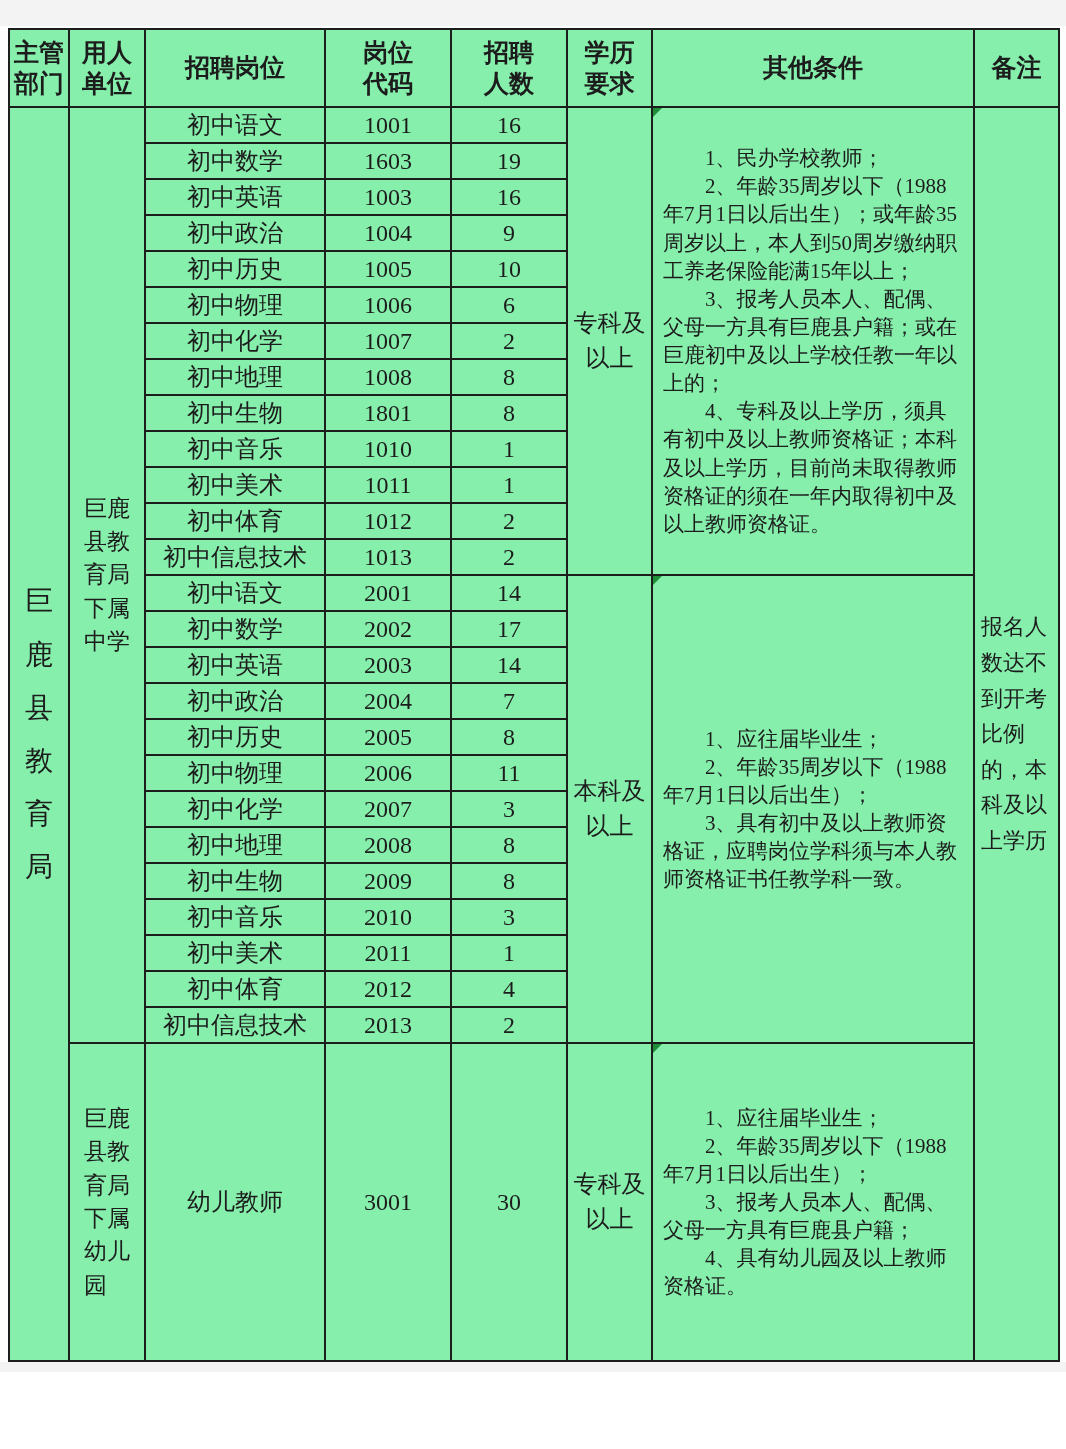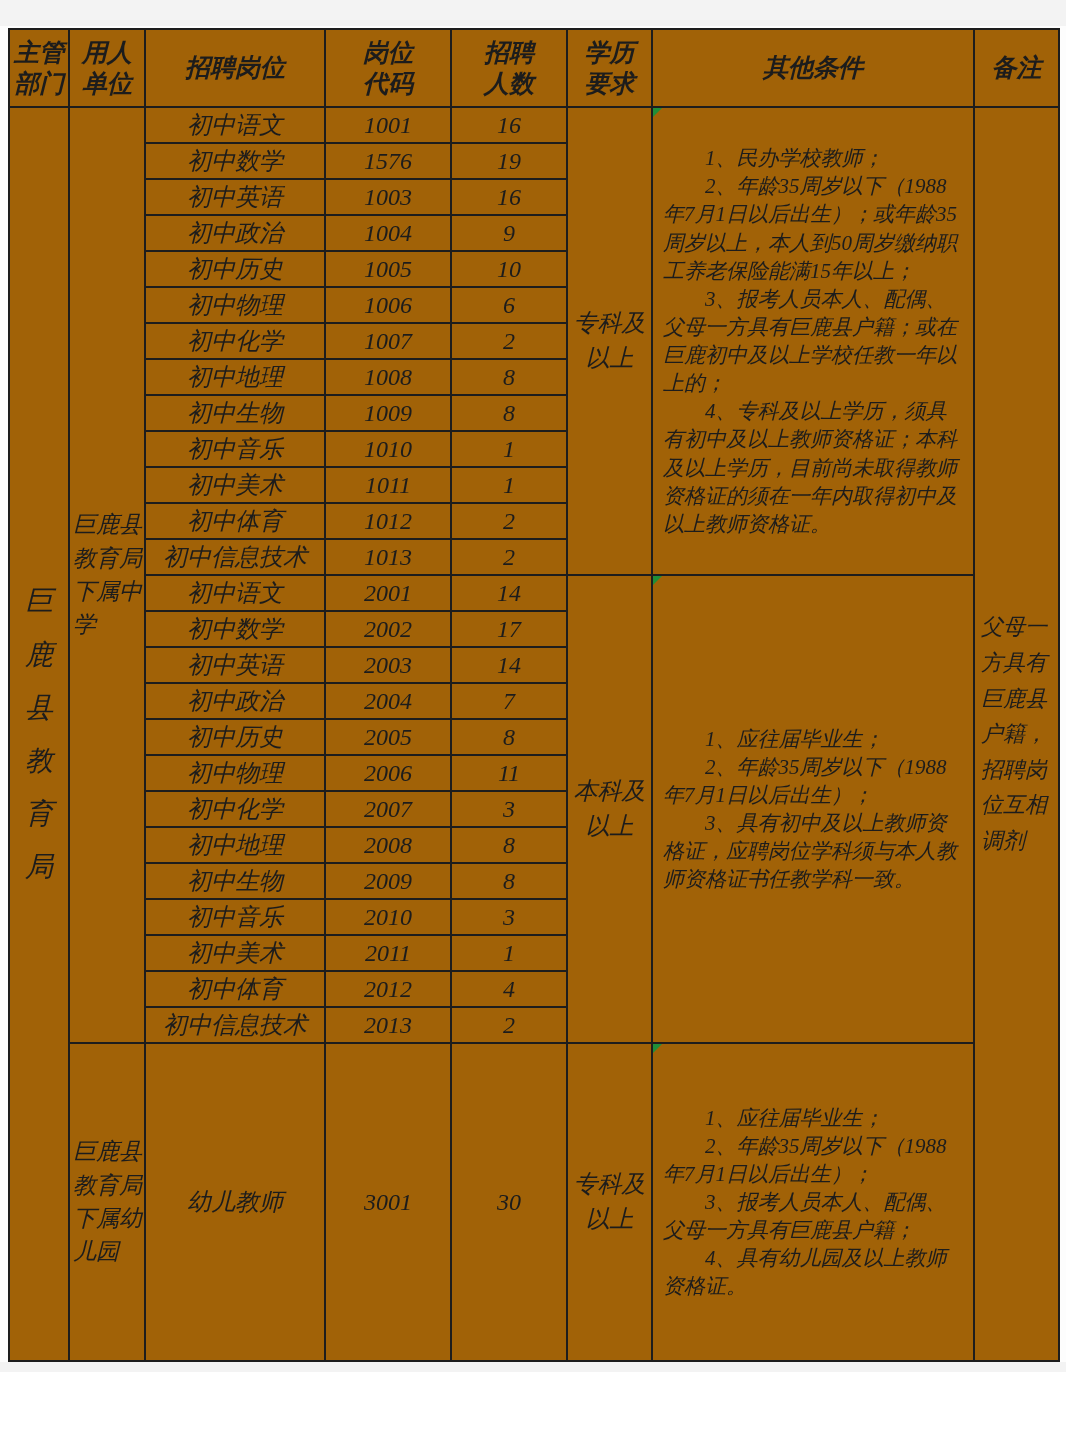--- a/index.html
+++ b/index.html
@@ -19,22 +19,21 @@
     justify-content: center;
     font-size: 40px;
     font-weight: bold;
     letter-spacing: 1px;
     font-family: "Liberation Serif", serif;
   }
   table {
     width: 1050px;
     table-layout: fixed;
     border-collapse: collapse;
-    background: #a16207;
-    font-style: italic;
+    background: #86efac;
   }
   th, td { border: 2px solid #1d1d1d; }
   thead tr { height: 78px; }
   th {
     font-family: "Liberation Sans", sans-serif;
     font-size: 25px;
     font-weight: bold;
     text-align: center;
     line-height: 1.25;
     white-space: pre-line;
@@ -53,21 +52,21 @@
     margin: 0 auto;
     font-size: 28px;
     line-height: 1.9;
     text-align: center;
     word-break: break-all;
   }
   .employer-cell div {
     font-size: 23px;
     line-height: 1.45;
     text-align: left;
-    padding: 0 2px 0 3px;
+    padding: 0 2px 0 14px;
     word-break: break-all;
   }
   .edu-cell {
     font-size: 24px;
     text-align: center;
     line-height: 1.45;
     padding: 0 5px;
     word-break: break-all;
     margin-left: 36px;
   }
@@ -147,26 +146,26 @@
           <td class="num">16</td>
           <td class="edu-cell" rowspan="13">专科及以上</td>
           <td class="other-cell" rowspan="13">
             <span class="tri"></span>
             <p>1、民办学校教师；</p>
             <p>2、年龄35周岁以下（1988年7月1日以后出生）；或年龄35周岁以上，本人到50周岁缴纳职工养老保险能满15年以上；</p>
             <p>3、报考人员本人、配偶、父母一方具有巨鹿县户籍；或在巨鹿初中及以上学校任教一年以上的；</p>
             <p>4、专科及以上学历，须具有初中及以上教师资格证；本科及以上学历，目前尚未取得教师资格证的须在一年内取得初中及以上教师资格证。</p>
           </td>
           <td class="remark-cell" rowspan="27">
-            <div>父母一方具有巨鹿县户籍，招聘岗位互相调剂</div>
+            <div>报名人数达不到开考比例的，本科及以上学历</div>
           </td>
         </tr>
         <tr class="data-row">
           <td class="pos">初中数学</td>
-          <td class="num">1576</td>
+          <td class="num">1603</td>
           <td class="num">19</td>
         </tr>
         <tr class="data-row">
           <td class="pos">初中英语</td>
           <td class="num">1003</td>
           <td class="num">16</td>
         </tr>
         <tr class="data-row">
           <td class="pos">初中政治</td>
           <td class="num">1004</td>
@@ -187,21 +186,21 @@
           <td class="num">1007</td>
           <td class="num">2</td>
         </tr>
         <tr class="data-row">
           <td class="pos">初中地理</td>
           <td class="num">1008</td>
           <td class="num">8</td>
         </tr>
         <tr class="data-row">
           <td class="pos">初中生物</td>
-          <td class="num">1009</td>
+          <td class="num">1801</td>
           <td class="num">8</td>
         </tr>
         <tr class="data-row">
           <td class="pos">初中音乐</td>
           <td class="num">1010</td>
           <td class="num">1</td>
         </tr>
         <tr class="data-row">
           <td class="pos">初中美术</td>
           <td class="num">1011</td>

